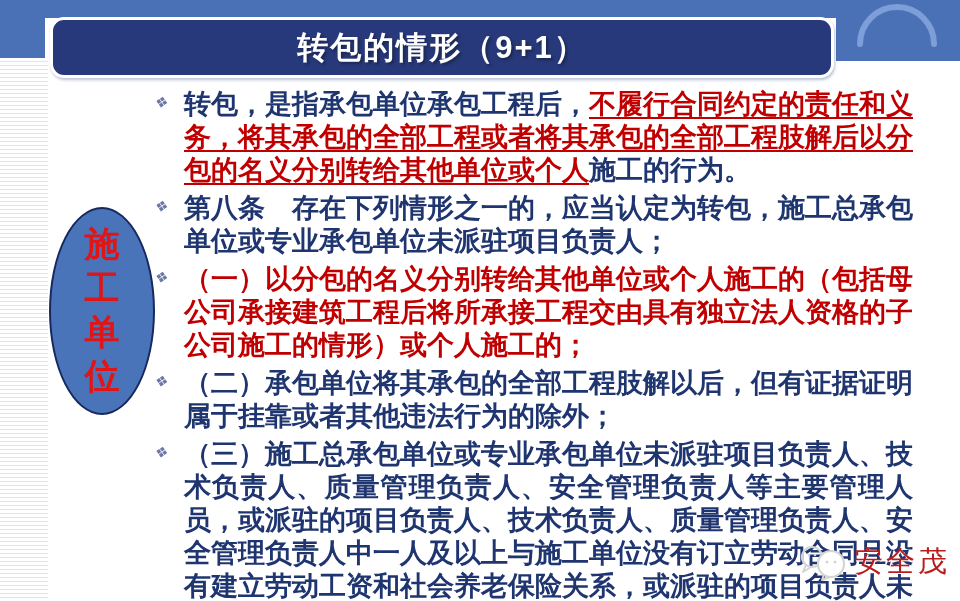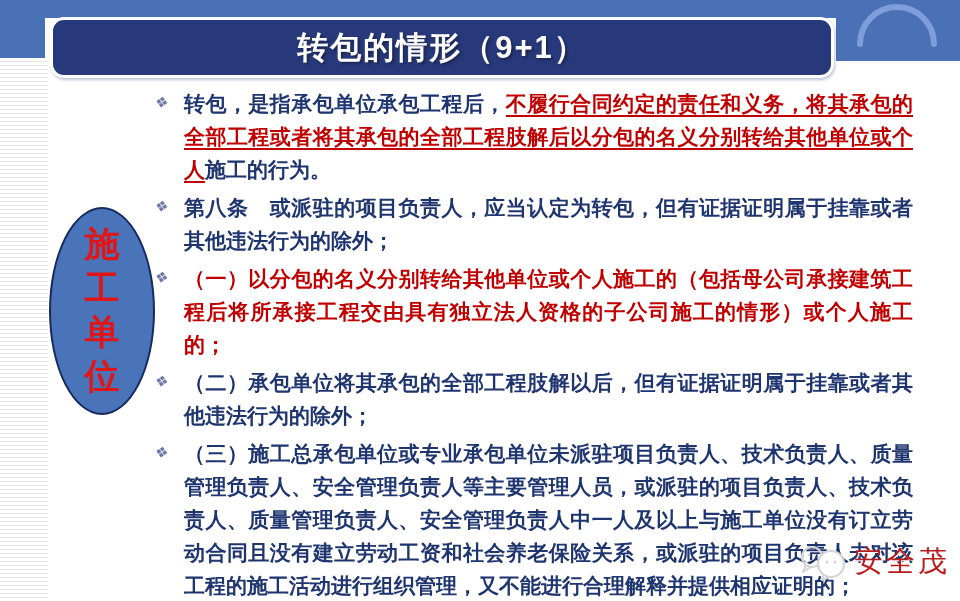--- a/index.html
+++ b/index.html
@@ -69,21 +69,21 @@
     margin-bottom: 5px;
   }
   .bullet {
     flex: 0 0 18px; margin-right: 11px; margin-top: 6px;
     color: #6b78a8; font-size: 15px; line-height: 18px;
     transform: rotate(10deg);
   }
   .txt {
     font-family: "Liberation Serif", "DejaVu Serif", serif;
     font-weight: bold;
-    font-size: 21px; line-height: 33px;
+    font-size: 27px; line-height: 33px;
     color: #1f3570;
     text-align: justify;
   }
   .seg-blue { color: #1f3570; }
   .seg-red { color: #c00000; }
   .seg-red-u {
     color: #c00000;
     text-decoration: underline;
     text-decoration-thickness: 2px;
     text-underline-offset: 4px;
@@ -127,21 +127,21 @@
 
   <div class="content">
 
     <div class="item">
       <span class="bullet">❖</span>
       <div class="txt"><span class="seg-blue">转包，是指承包单位承包工程后，</span><span class="seg-red-u">不履行合同约定的责任和义务，将其承包的全部工程或者将其承包的全部工程肢解后以分包的名义分别转给其他单位或个人</span><span class="seg-blue">施工的行为。</span></div>
     </div>
 
     <div class="item">
       <span class="bullet">❖</span>
-      <div class="txt"><span class="seg-blue">第八条　或派驻的项目负责人，应当认定为转包，但有证据证明属于挂靠或者其他违法行为的除外；</span></div>
+      <div class="txt"><span class="seg-blue">第八条　存在下列情形之一的，应当认定为转包，施工总承包单位或专业承包单位未派驻项目负责人；</span></div>
     </div>
 
     <div class="item">
       <span class="bullet">❖</span>
       <div class="txt"><span class="seg-red">（一）以分包的名义分别转给其他单位或个人施工的（包括母公司承接建筑工程后将所承接工程交由具有独立法人资格的子公司施工的情形）或个人施工的；</span></div>
     </div>
 
     <div class="item">
       <span class="bullet">❖</span>
       <div class="txt"><span class="seg-blue">（二）承包单位将其承包的全部工程肢解以后，但有证据证明属于挂靠或者其他违法行为的除外；</span></div>

